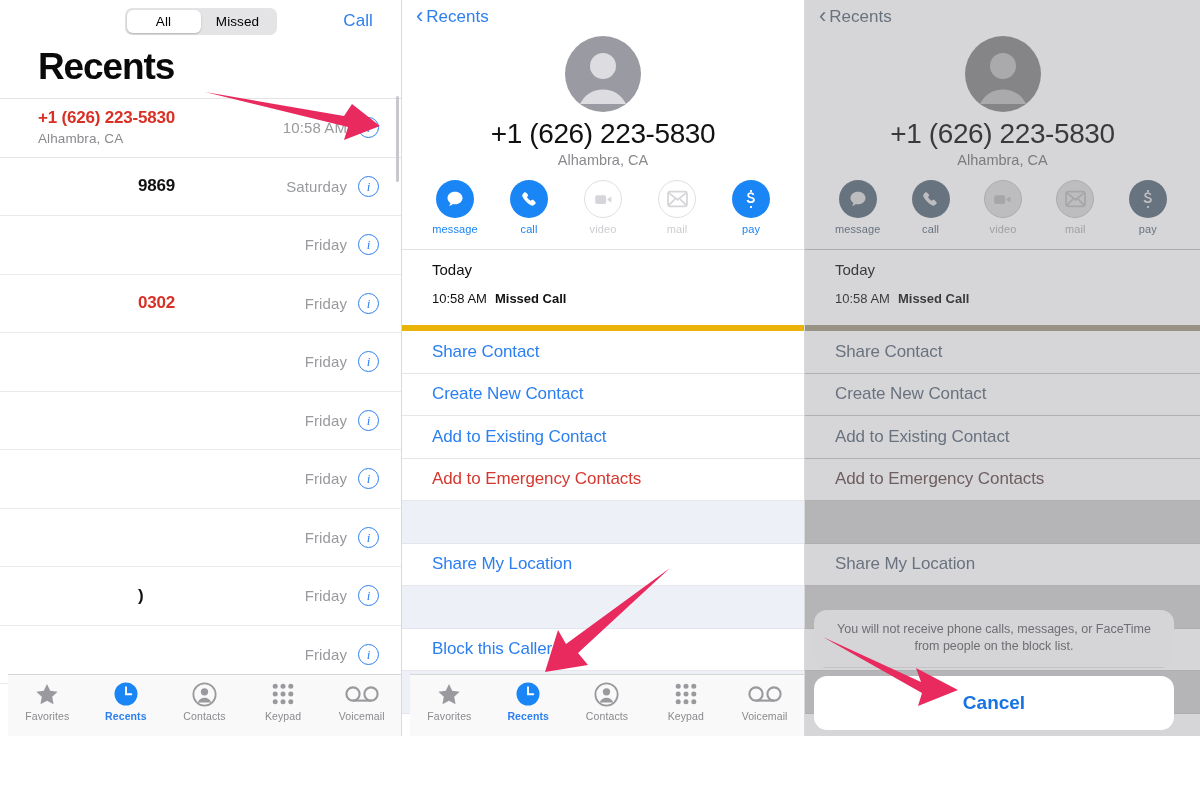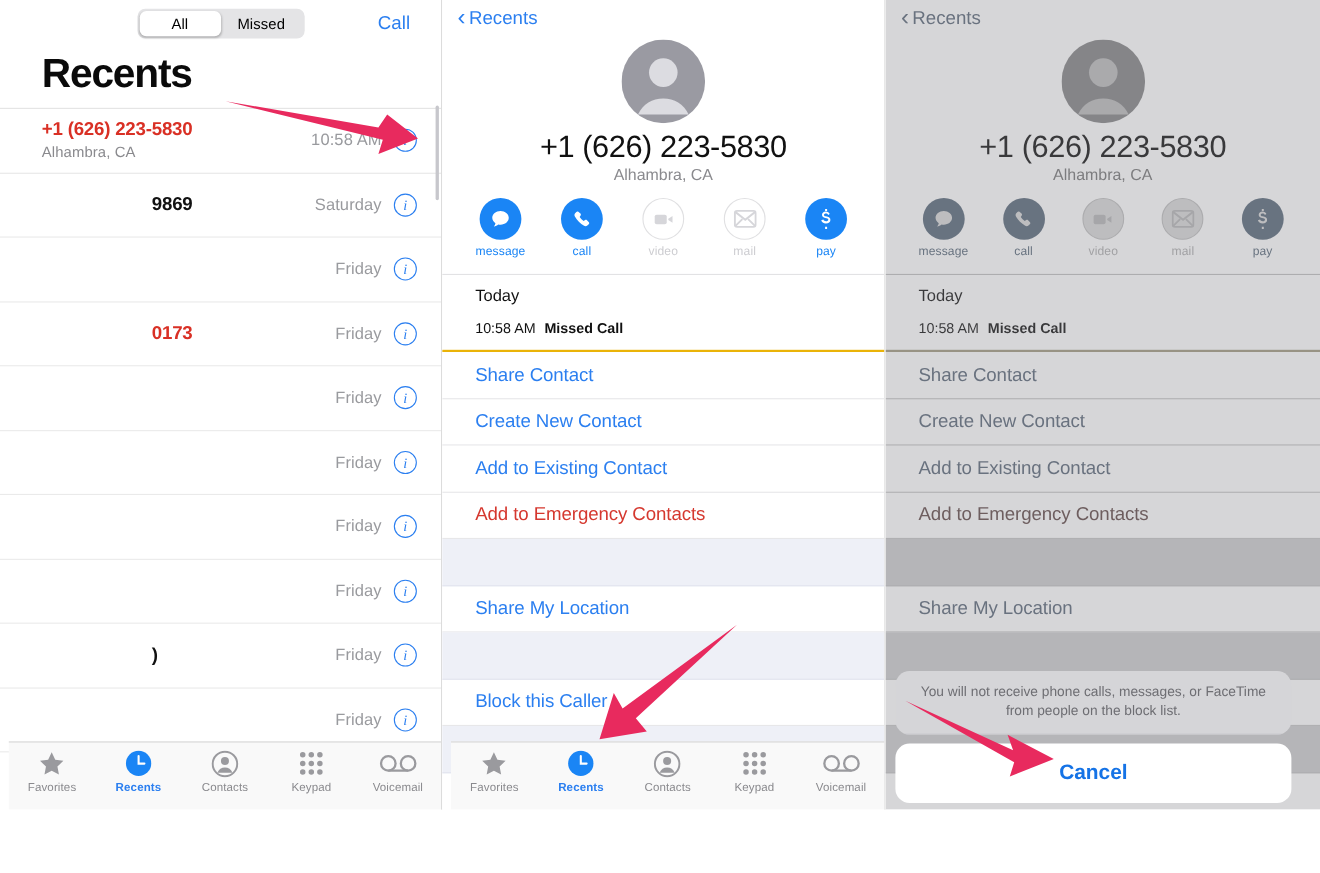--- a/index.html
+++ b/index.html
@@ -97,21 +97,21 @@
   }
   .d-act.disabled .d-act-circle { background: #fff; border: 1.4px solid #e0e0e2; }
   .d-act-label { font-size: 11px; color: #1a85f5; letter-spacing: .1px; }
   .d-act.disabled .d-act-label { color: #cdcdd1; }
 
   .d-sep { height: 1px; background: #e2e2e4; margin-top: 14px; }
   .d-today { padding: 11px 30px 0 30px; }
   .d-today-label { font-size: 15px; color: #111; font-weight: 500; }
   .d-today-line { font-size: 13px; color: #111; margin-top: 13px; }
   .d-today-line b { font-weight: bold; margin-left: 8px; }
-  .d-menu { margin-top: 12px; border-top: 2px solid #eab308; }
+  .d-menu { margin-top: 19px; border-top: 6px solid #eab308; }
   .d-item {
     height: 42.5px; display: flex; align-items: center; padding-left: 30px;
     font-size: 17px; color: #2b7ff0; border-bottom: 1px solid #e7e7e9;
     letter-spacing: -.1px;
   }
   .d-item.danger { color: #d5382f; }
   .d-item.blank { background: #eef0f7; border-bottom: 1px solid #e2e4ee; }
 
   
   .panel.right .dimmed { filter: grayscale(82%) brightness(.92) contrast(.86); }
@@ -185,21 +185,21 @@
           <div class="cr-left">
             <div class="cr-name" style="margin-left: 100px; font-size: 17px;"></div>
           </div>
           <div class="cr-right">
             <div class="cr-time">Friday</div>
             <div class="info-ico">i</div>
           </div>
         </div>
         <div class="call-row">
           <div class="cr-left">
-            <div class="cr-name missed" style="margin-left: 100px; font-size: 17px;">0173</div>
+            <div class="cr-name missed" style="margin-left: 100px; font-size: 17px;">0302</div>
           </div>
           <div class="cr-right">
             <div class="cr-time">Friday</div>
             <div class="info-ico">i</div>
           </div>
         </div>
         <div class="call-row">
           <div class="cr-left">
             <div class="cr-name" style="margin-left: 100px; font-size: 17px;"></div>
           </div>

